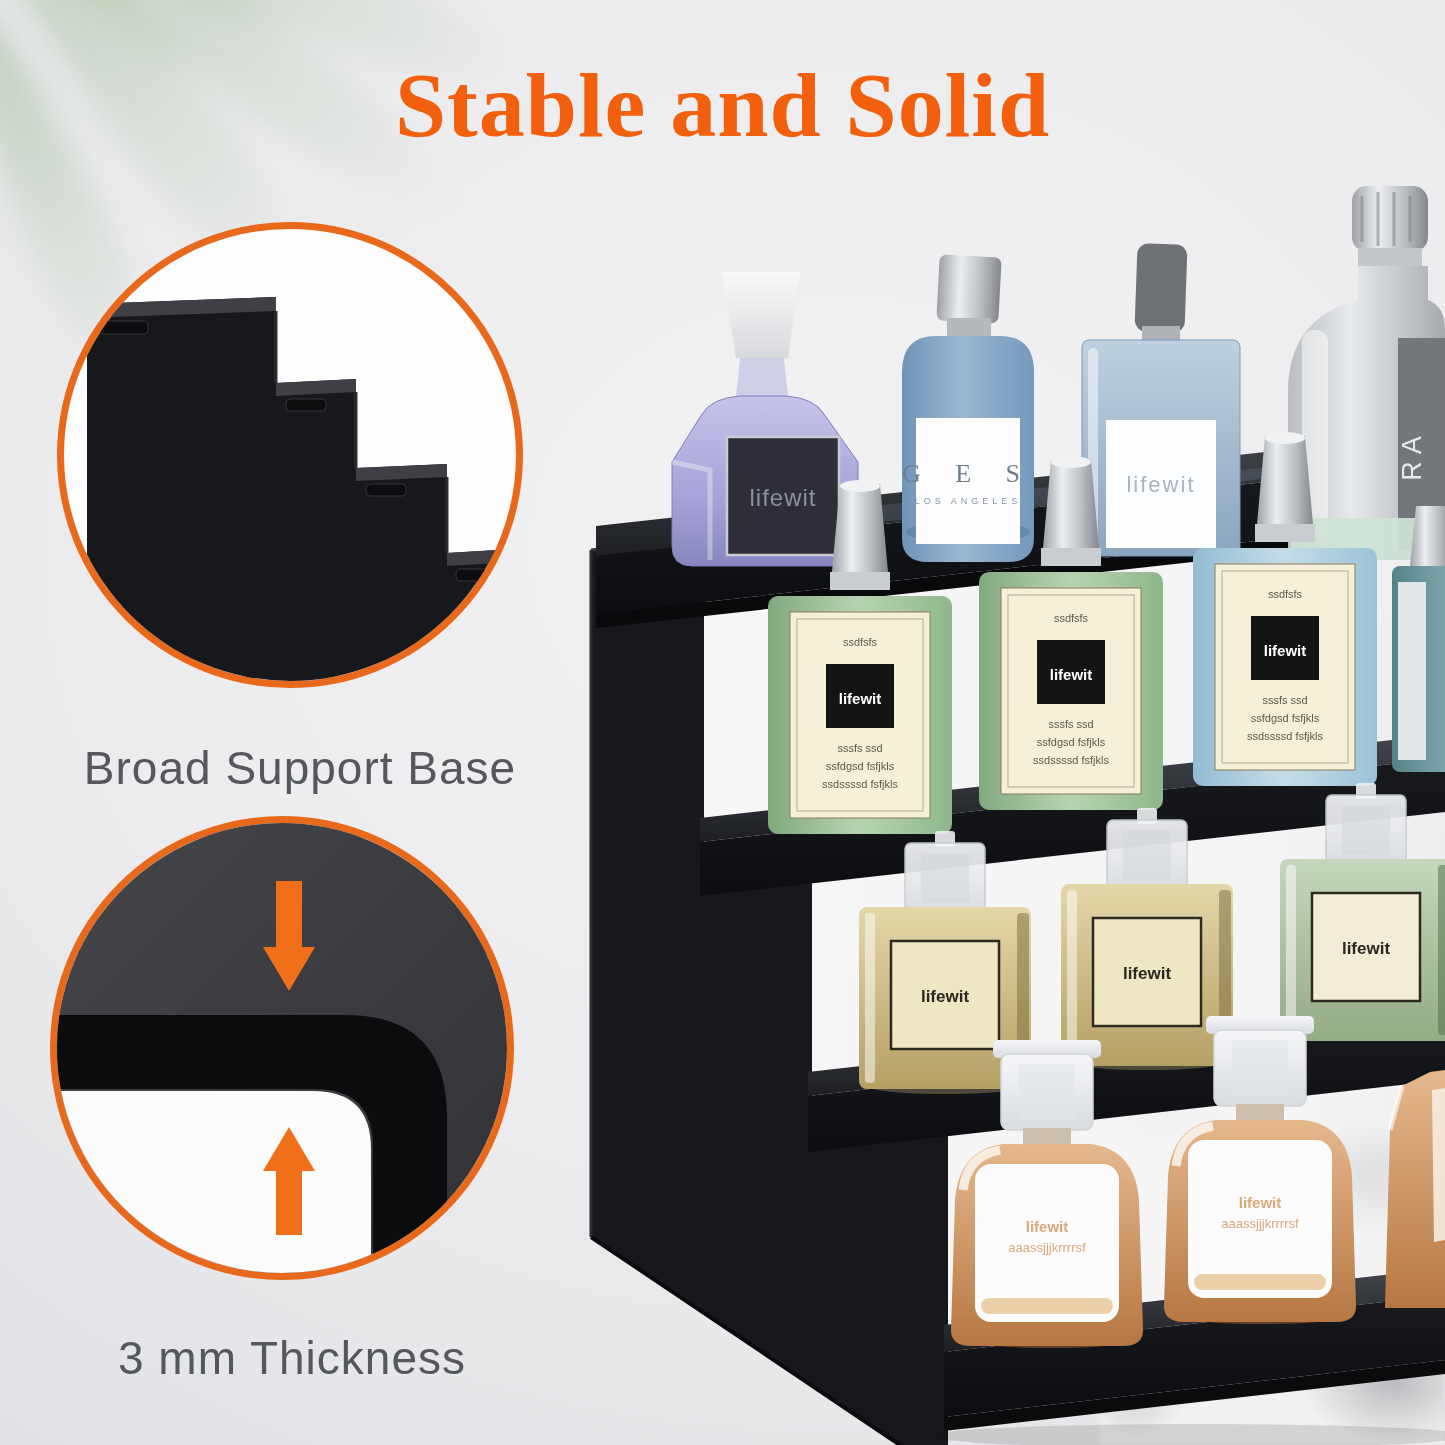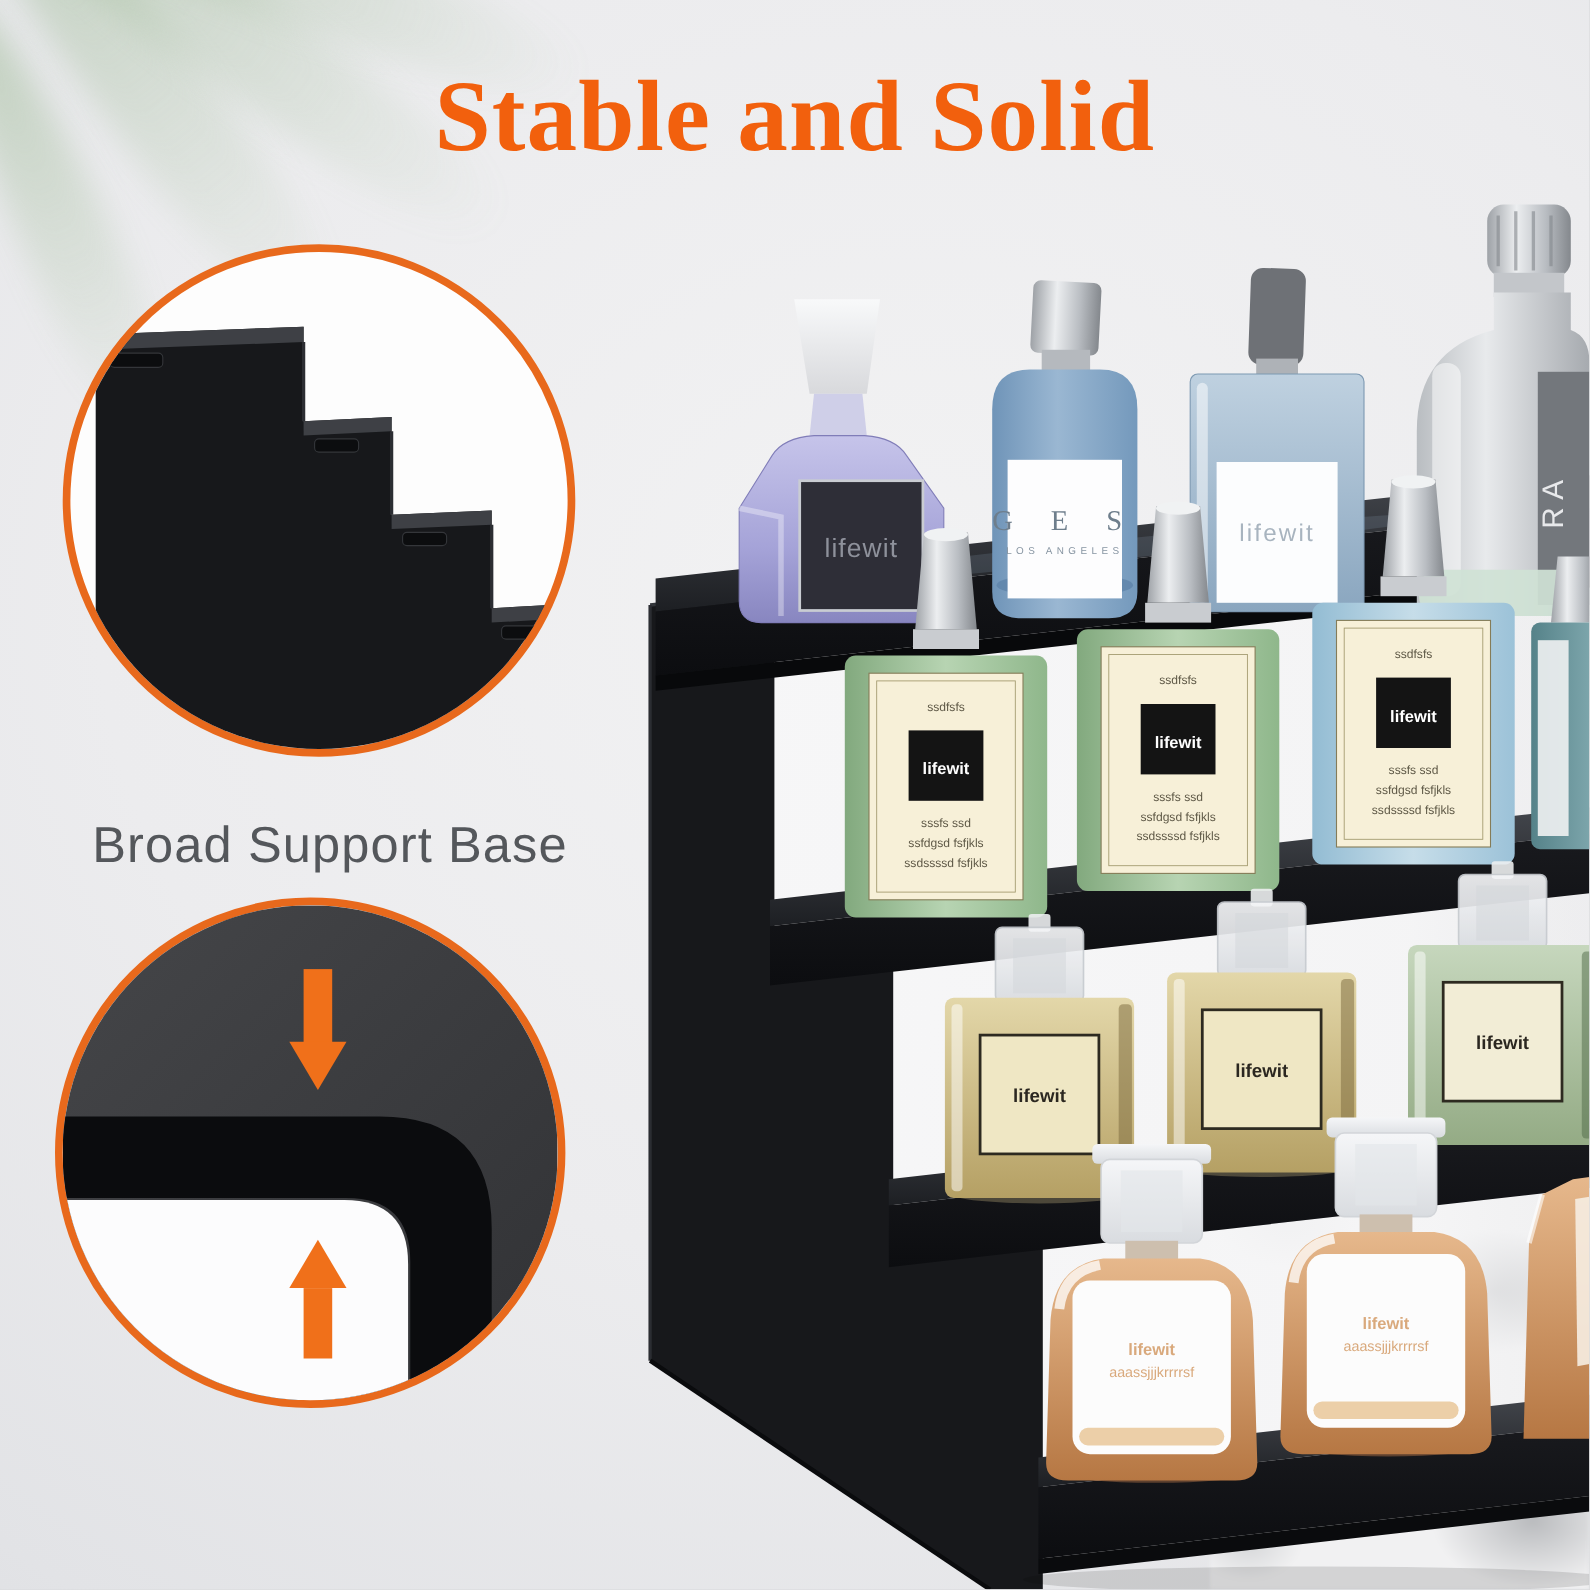--- a/index.html
+++ b/index.html
@@ -360,14 +360,15 @@
       <g fill="#f0701a">
         <rect x="219" y="58" width="26" height="68"></rect>
         <polygon points="206,124 258,124 232,168"></polygon>
       </g>
       <g fill="#f0701a">
         <polygon points="206,348 258,348 232,304"></polygon>
         <rect x="219" y="348" width="26" height="64"></rect>
       </g>
     </svg>
   </div>
+  <div class="callout" id="callout-thickness">3 mm Thickness</div>
 
 </div>
 
 </body></html>

